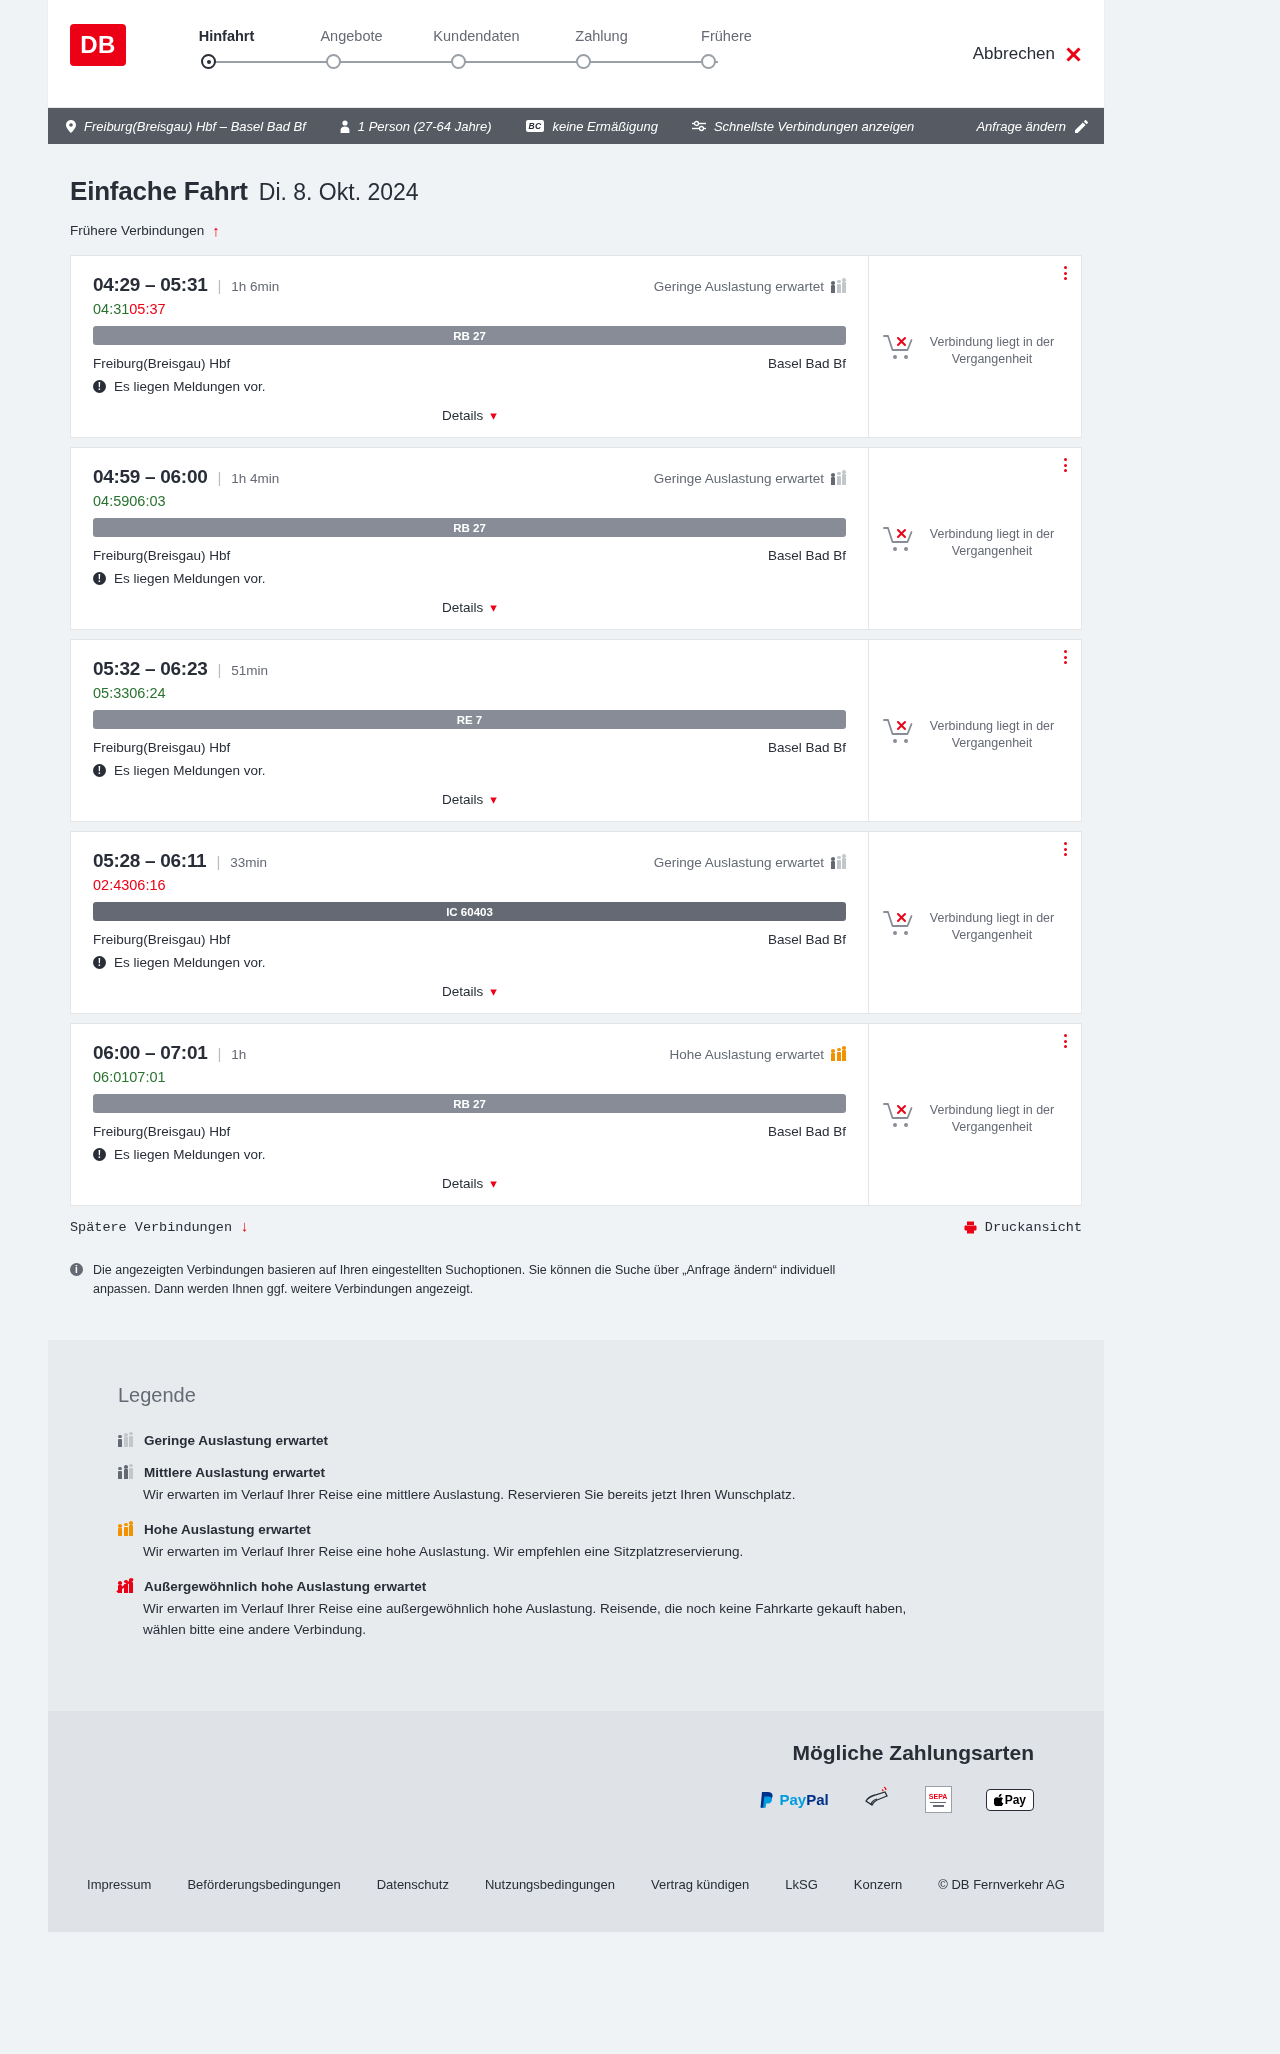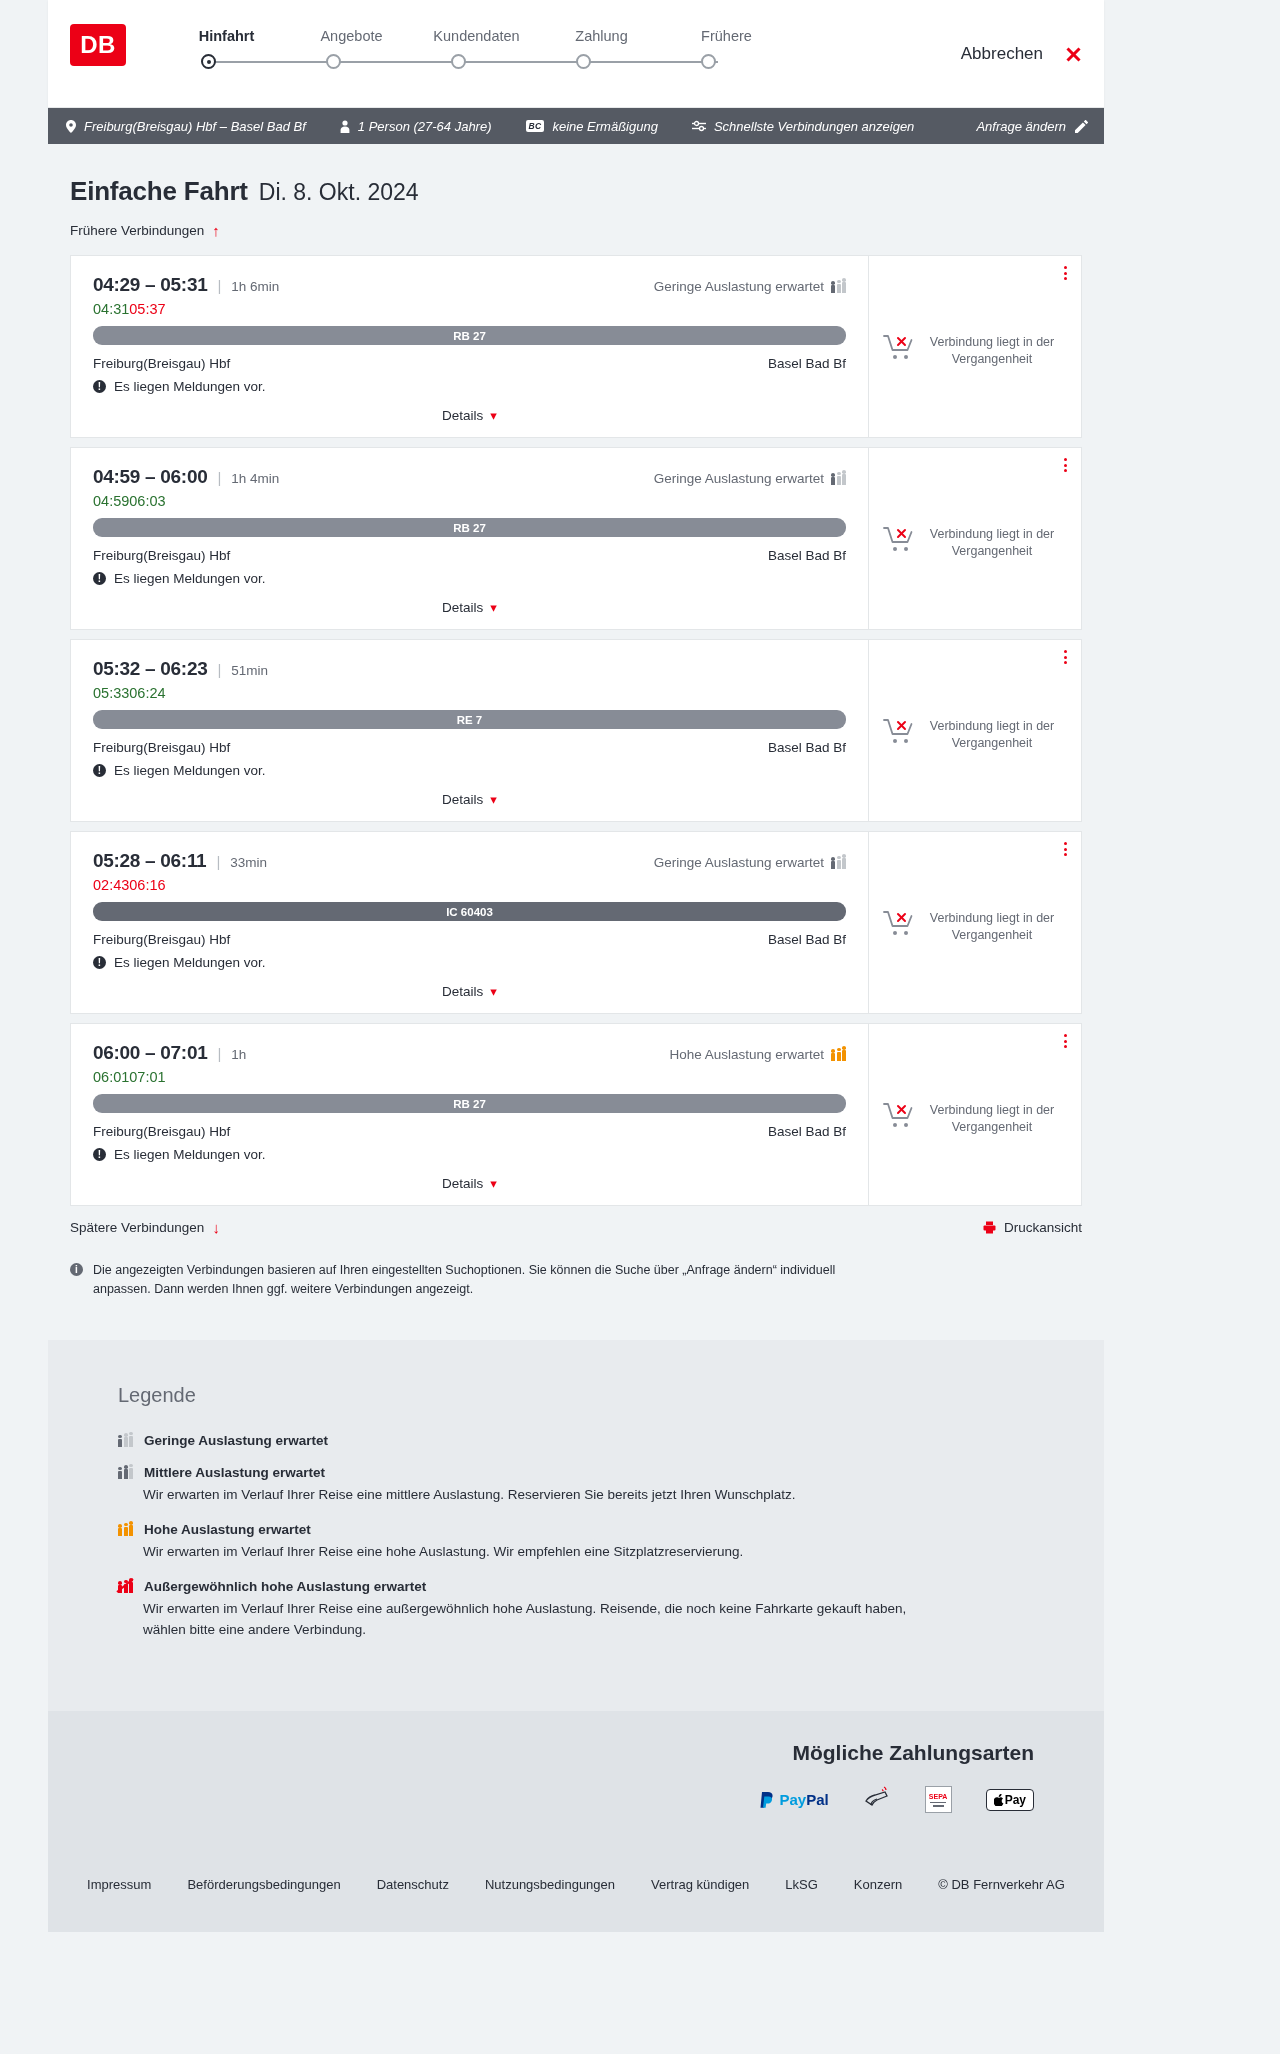--- a/index.html
+++ b/index.html
@@ -54,21 +54,21 @@
     position: absolute; top: 2px; width: 15px; height: 15px; border-radius: 50%;
     background: #fff; border: 2px solid #9aa0a7;
   }
   .step-dot.done { border-color: #282d37; }
   .step-dot.done::after {
     content:''; position:absolute; left:3.5px; top:3.5px;
     width:4px; height:4px; border-radius:50%; background:#282d37;
   }
   .cancel-btn {
     margin-left: auto; margin-top: 30px; display: flex; align-items: center;
-    gap: 22px; cursor: pointer; color: #282d37;
+    gap: 10px; cursor: pointer; color: #282d37;
   }
   .cancel-text { font-size: 17px; }
   .x-icon { width: 17px; height: 17px; position: relative; }
   .x-icon::before, .x-icon::after {
     content:''; position:absolute; left:0; top:7px; width:17px; height:3px;
     background:#ec0016;
   }
   .x-icon::before { transform: rotate(45deg); }
   .x-icon::after { transform: rotate(-45deg); }
 
@@ -121,21 +121,21 @@
   .sep-pipe { color: #b7bcc2; margin: 0 10px; font-size: 15px; }
   .duration { font-size: 13.5px; color: #646973; }
   .occupancy {
     margin-left: auto; display: flex; align-items: center; gap: 7px;
     font-size: 13.5px; color: #646973;
   }
   .actual-row { display: flex; margin-top: 5px; font-size: 14.5px; }
   .t-green { color: #2a7230; }
   .t-red { color: #ec0016; }
   .train-bar {
-    margin-top: 9px; height: 19px; border-radius: 9px;
+    margin-top: 9px; height: 19px; border-radius: 3px;
     display: flex; align-items: center; justify-content: center;
     color: #fff; font-size: 11.5px; font-weight: 700;
   }
   .bar-light { background: #878c96; }
   .bar-dark  { background: #646973; }
   .stations {
     display: flex; justify-content: space-between;
     margin-top: 11px; font-size: 13.5px; color: #282d37;
   }
   .msg-row { display: flex; align-items: center; gap: 8px; margin-top: 8px; font-size: 13.5px; }
@@ -154,21 +154,21 @@
     display: flex; flex-direction: column; gap: 2.5px; align-items: center;
   }
   .kebab span { width: 3px; height: 3px; background: #ec0016; border-radius: 50%; display: block; }
   .cart-wrap { margin-top: 6px; }
   .past-text {
     margin-top: 8px; text-align: center; font-size: 12.5px; color: #646973;
     line-height: 1.35; max-width: 150px;
   }
 
   
-  .below-row { display: flex; align-items: center; margin-top: 14px; }
+  .below-row { display: flex; align-items: center; margin-top: 14px; font-family: Liberation Mono, monospace; }
   .print-link {
     margin-left: auto; display: inline-flex; align-items: center; gap: 8px;
     font-size: 13.5px; cursor: pointer;
   }
   .note {
     display: flex; gap: 10px; margin-top: 26px; padding-bottom: 40px;
     font-size: 12.5px; color: #282d37; line-height: 1.55; max-width: 790px;
   }
   .note-icon {
     width: 13px; height: 13px; border-radius: 50%; background: #646973;

